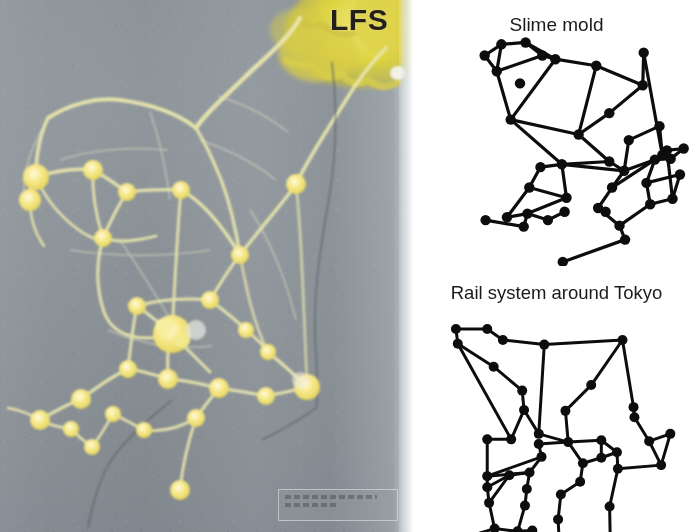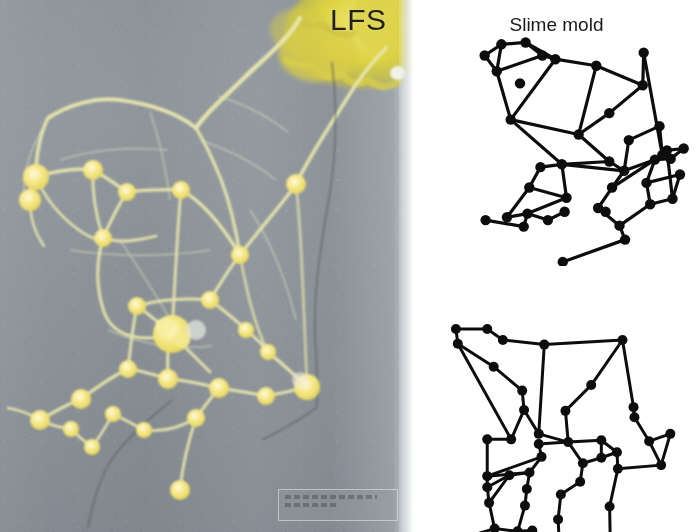--- a/index.html
+++ b/index.html
@@ -10,20 +10,21 @@
     width:700px;height:532px;
     overflow:hidden;
     background:#ffffff;
   }
 
   
   #photo-panel{
     position:absolute;left:0;top:0;width:413px;height:532px;
     overflow:hidden;
     background:#8e959b;
+    font-weight:bold;
   }
   
   #agar{
     position:absolute;inset:0;
     background:
       radial-gradient(120% 90% at 30% 18%, #949ba1 0%, #8d9499 45%, #878e94 75%, #828990 100%);
   }
   
   #agar-sheen{
     position:absolute;inset:0;
@@ -353,20 +354,21 @@
             <circle cx="72.59" cy="220.09" r="5.2"></circle>
             <circle cx="192.56" cy="211.72" r="5.2"></circle>
             <circle cx="212.09" cy="239.62" r="5.2"></circle>
             <circle cx="149.78" cy="261.94000000000005" r="5.2"></circle>
             <circle cx="253.94000000000003" cy="150.34" r="5.2"></circle>
           </g>
         </svg>
     </div>
 
     <div class="net-panel" id="panel-rail">
+      <div class="net-title">Rail system around Tokyo</div>
       <svg class="net-svg" id="svg-rail" width="287" height="266" viewBox="0 0 287 266">
           <g stroke="#0d0d0d" stroke-width="3" stroke-linecap="round">
             <line x1="44.800000000000004" y1="77.68" x2="42.96" y2="62.96"></line>
             <line x1="42.96" y1="62.96" x2="74.24000000000001" y2="62.96"></line>
             <line x1="74.24000000000001" y1="62.96" x2="89.88000000000001" y2="74"></line>
             <line x1="89.88000000000001" y1="74" x2="131.28" y2="78.6"></line>
             <line x1="131.28" y1="78.6" x2="209.48000000000002" y2="74"></line>
             <line x1="44.800000000000004" y1="77.68" x2="80.68" y2="100.68"></line>
             <line x1="44.800000000000004" y1="77.68" x2="98.16000000000001" y2="173.36"></line>
             <line x1="80.68" y1="100.68" x2="109.2" y2="124.60000000000001"></line>

